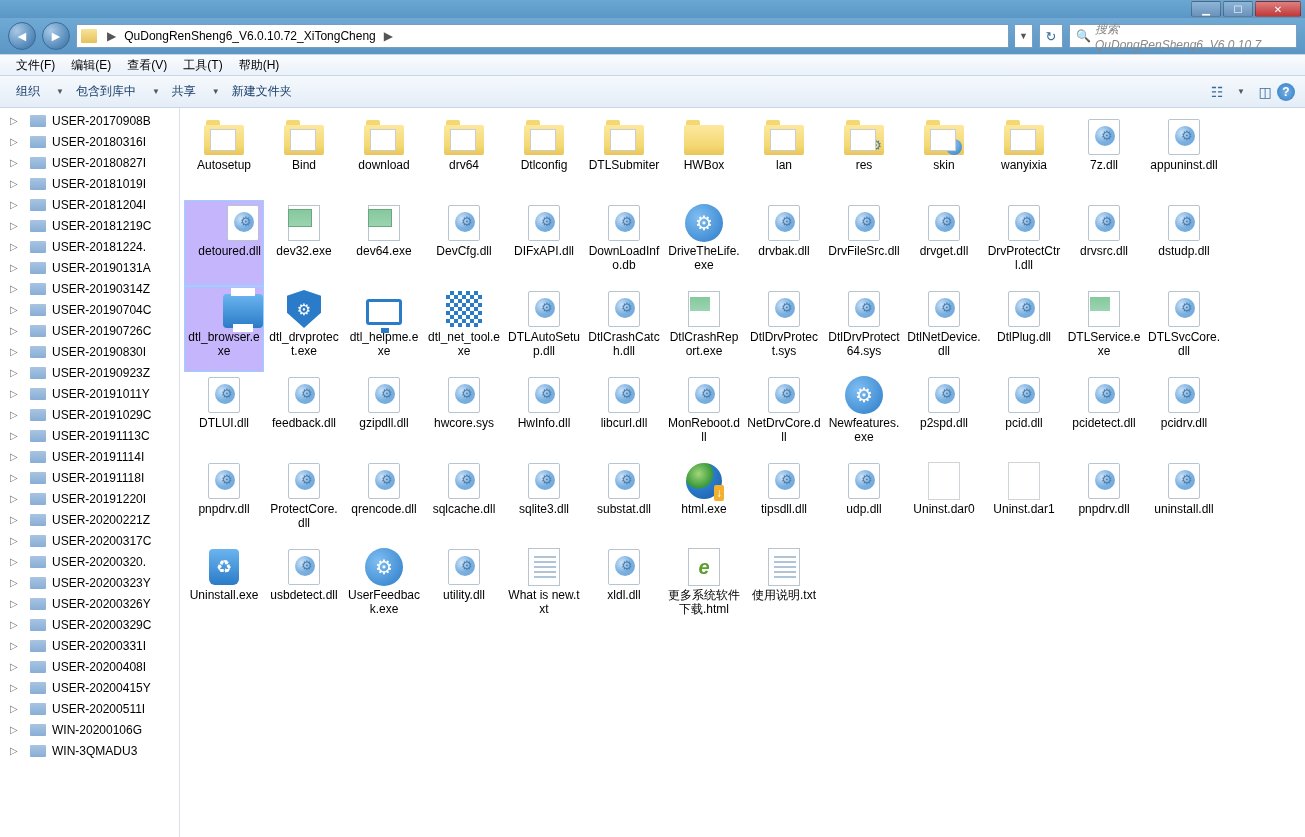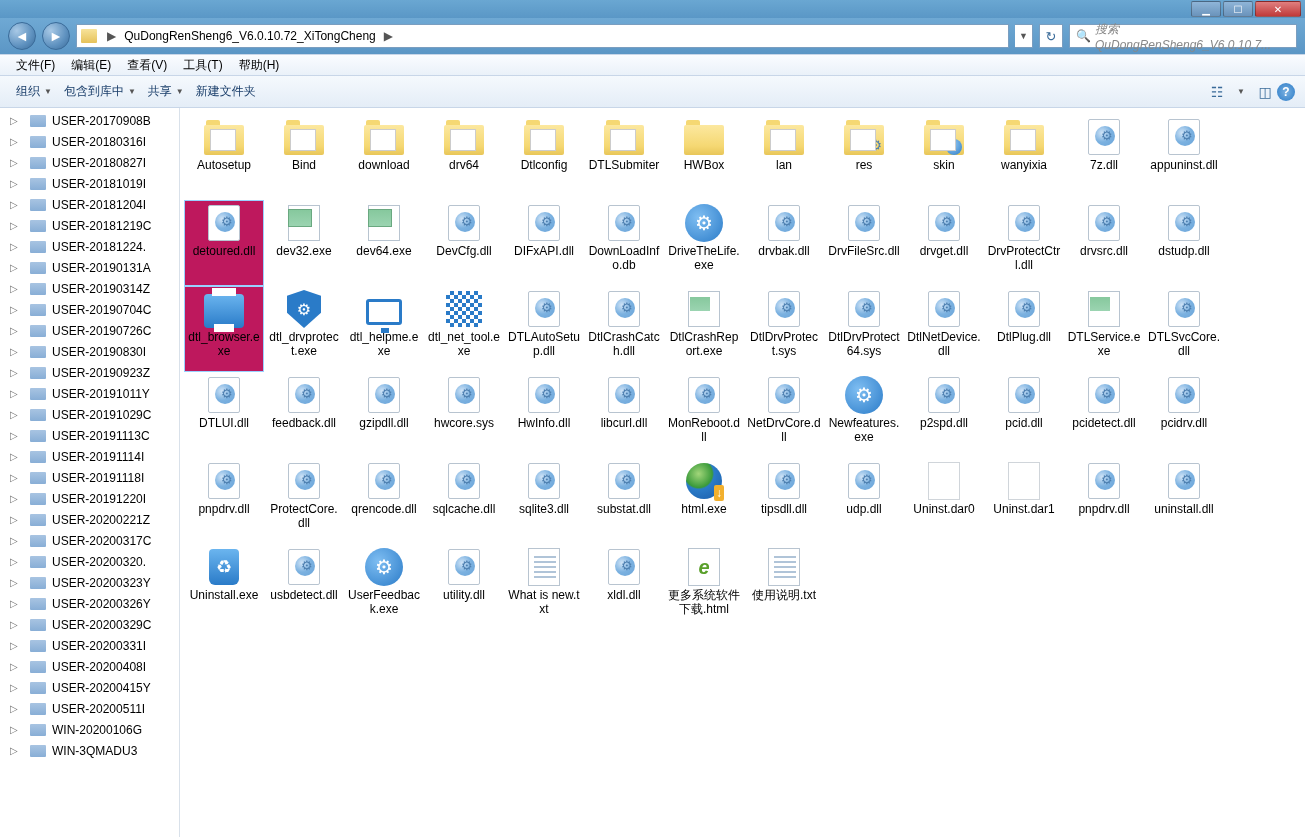--- a/index.html
+++ b/index.html
@@ -23,36 +23,36 @@
 .refresh-btn { width: 24px; height: 24px; background: #fff; border: 1px solid #7a9ec0; display: flex; align-items: center; justify-content: center; color: #3a6b99; font-size: 13px; }
 .searchbox { width: 228px; height: 24px; background: #fff; border: 1px solid #7a9ec0; display: flex; align-items: center; padding: 0 6px; font-size: 12px; color: #888; font-style: italic; }
 .searchbox .mag { margin-right: 4px; color: #5a87b3; font-style: normal; }
 
 
 .menubar { height: 22px; background: linear-gradient(#fafcff, #eaf1f9); border-top: 1px solid #c8d6e8; border-bottom: 1px solid #c8d6e8; display: flex; align-items: center; padding: 0 8px; font-size: 12px; }
 .menubar .menu-item { padding: 2px 8px; cursor: default; }
 
 
 .toolbar { height: 32px; background: linear-gradient(#f5f9fd, #e4edf7); border-bottom: 1px solid #c8d6e8; display: flex; align-items: center; padding: 0 10px; font-size: 12px; color: #1a3e6a; }
-.toolbar .tb-item { padding: 4px 6px; display: flex; align-items: center; gap: 4px; cursor: default; }
+.toolbar .tb-item { padding: 4px 6px; display: flex; align-items: center; gap: 16px; cursor: default; }
 .toolbar .tb-item .dd { font-size: 8px; color: #555; }
 .toolbar .spacer { flex: 1; }
 .toolbar .icon-btn { width: 24px; height: 24px; display: flex; align-items: center; justify-content: center; color: #3a6b99; font-size: 14px; }
 
 
 .body { display: flex; height: calc(837px - 18px - 36px - 22px - 32px); }
 .sidebar { width: 180px; background: #fff; border-right: 1px solid #d9e1ea; overflow: hidden; font-size: 12px; padding: 2px 0; }
 .tree-row { height: 21px; display: flex; align-items: center; padding-left: 30px; gap: 6px; white-space: nowrap; cursor: default; }
 .tree-row .tree-ico { width: 16px; height: 12px; background: linear-gradient(#a8c4e2, #88aed6); border-radius: 1px; position: relative; flex-shrink: 0; }
 .tree-expand { position: absolute; left: 10px; font-size: 10px; color: #777; }
 
 .content { flex: 1; background: #fff; overflow: auto; padding: 6px 4px; }
 .files { display: flex; flex-wrap: wrap; align-content: flex-start; }
 .file-item { width: 80px; height: 86px; display: flex; flex-direction: column; align-items: center; padding-top: 4px; font-size: 12px; text-align: center; cursor: default; border: 1px solid transparent; }
-.file-item.selected { background: #be185d; border: 1px solid #99d1ff; }
+.file-item.selected { background: #c4b5fd; border: 1px solid #99d1ff; align-items: flex-end; }
 .file-label { line-height: 14px; word-break: break-all; padding: 0 2px; max-height: 42px; overflow: hidden; }
 
 
 .ico { width: 40px; height: 36px; margin-bottom: 3px; display: flex; align-items: center; justify-content: center; position: relative; }
 .ico-folder { background: linear-gradient(#fce89f 0%, #f5d873 70%, #e8c659 100%); width: 40px; height: 30px; border-radius: 2px; position: relative; top: 3px; }
 .ico-folder::before { content: ""; position: absolute; top: -5px; left: 2px; width: 14px; height: 5px; background: #f5d873; border-radius: 2px 2px 0 0; }
 .ico-folder.open::after { content: ""; position: absolute; left: 6px; top: 4px; width: 24px; height: 20px; background: #fff; border: 1px solid #ccc; }
 .ico-file { width: 32px; height: 36px; background: #fff; border: 1px solid #b8c4d0; border-radius: 2px; position: relative; }
 .ico-file::before { content: ""; position: absolute; left: 6px; top: 6px; width: 20px; height: 20px; border-radius: 50%; background: radial-gradient(circle at 35% 35%, #d0e4f7, #7bb1e0, #6aa4d9); }
 .ico-file::after { content: "⚙"; position: absolute; left: 12px; top: 8px; font-size: 13px; color: #4d7fb0; }

